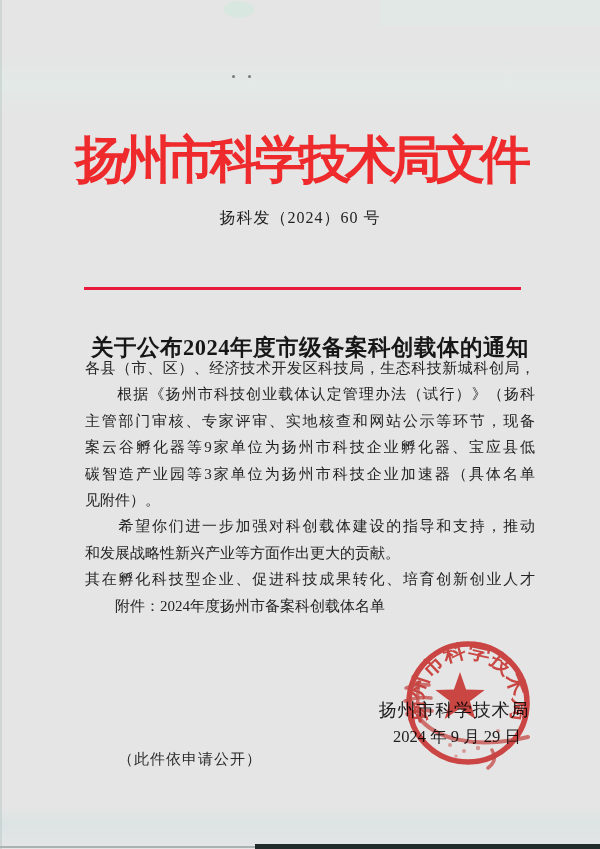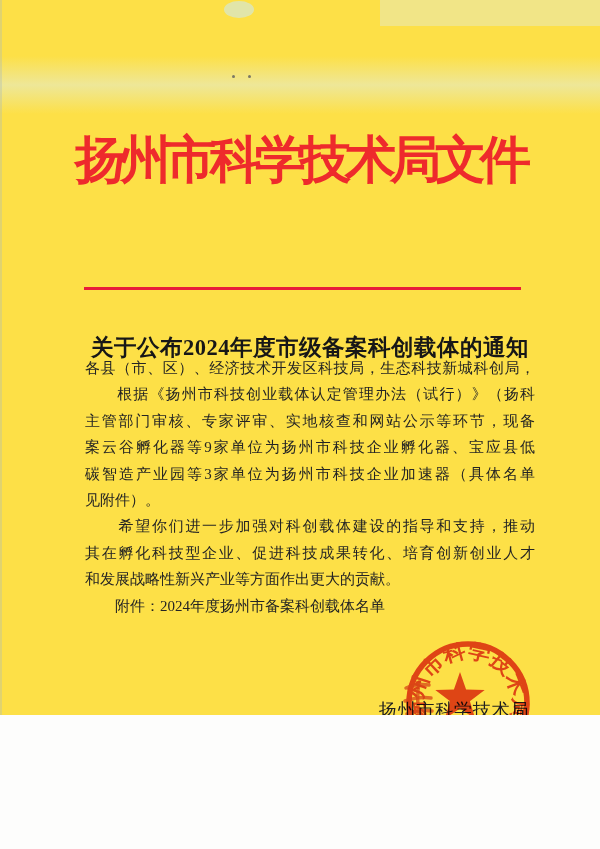--- a/index.html
+++ b/index.html
@@ -1,18 +1,18 @@
 <!DOCTYPE html>
 <html><head>
 <meta charset="utf-8">
 <style>
   html,body{margin:0;padding:0;background:#fdfdfc;}
   .page{
-    position:relative;width:600px;height:715px;overflow:hidden;
-    background:#fde047;
+    position:relative;width:600px;height:849px;overflow:hidden;
+    background:#e5e5e5;
     font-family:"Liberation Serif","DejaVu Serif",serif;
     color:#1f1f1f;
   }
   
   .band-top{position:absolute;left:0;top:56px;width:600px;height:58px;
     background:linear-gradient(180deg,rgba(223,238,233,0) 0%,rgba(223,238,233,.5) 50%,rgba(223,238,233,0) 100%);}
   .corner-tr{position:absolute;right:0;top:0;width:220px;height:26px;background:rgba(223,238,233,.4);}
   .band-bottom{position:absolute;left:0;top:806px;width:600px;height:38px;
     background:linear-gradient(180deg,rgba(212,227,225,0) 0%,rgba(212,227,225,.55) 45%,rgba(212,227,225,.15) 100%);}
   .edge-right{position:absolute;left:255px;top:844px;width:345px;height:5px;background:#232b2a;}
@@ -67,34 +67,35 @@
 
 <div class="page">
 
   <div class="band-top"></div>
   <div class="corner-tr"></div>
   <div class="smudge"></div>
   <div class="speck" style="left:232px;top:75px;"></div>
   <div class="speck" style="left:248px;top:75px;"></div>
 
   <div class="header-title">扬州市科学技术局文件</div>
+  <div class="doc-number">扬科发（2024）60 号</div>
   <div class="red-line"></div>
 
   <div class="doc-title">关于公布2024年度市级备案科创载体的通知</div>
 
   <div class="body-lines">
     <div class="line full">各县（市、区）、经济技术开发区科技局，生态科技新城科创局，</div>
     <div class="line full">　　根据《扬州市科技创业载体认定管理办法（试行）》（扬科</div>
     <div class="line full">主管部门审核、专家评审、实地核查和网站公示等环节，现备</div>
     <div class="line full">案云谷孵化器等9家单位为扬州市科技企业孵化器、宝应县低</div>
     <div class="line full">碳智造产业园等3家单位为扬州市科技企业加速器（具体名单</div>
     <div class="line short">见附件）。</div>
     <div class="line full">　　希望你们进一步加强对科创载体建设的指导和支持，推动</div>
+    <div class="line short">和发展战略性新兴产业等方面作出更大的贡献。</div>
     <div class="line full">其在孵化科技型企业、促进科技成果转化、培育创新创业人才</div>
-    <div class="line short">和发展战略性新兴产业等方面作出更大的贡献。</div>
     <div class="line short">　　附件：2024年度扬州市备案科创载体名单</div>
   </div>
 
   <div class="signature">扬州市科学技术局</div>
   <div class="sign-date">2024 年 9 月 29 日</div>
 
   <svg class="seal" viewBox="0 0 140 140">
     <circle cx="70" cy="68" r="59" fill="none" stroke="#de3936" stroke-width="5.5"></circle>
     <defs>
       <path id="sealArc" d="M 29.2 87 A 45 45 0 1 1 110.8 87" fill="none"></path>

